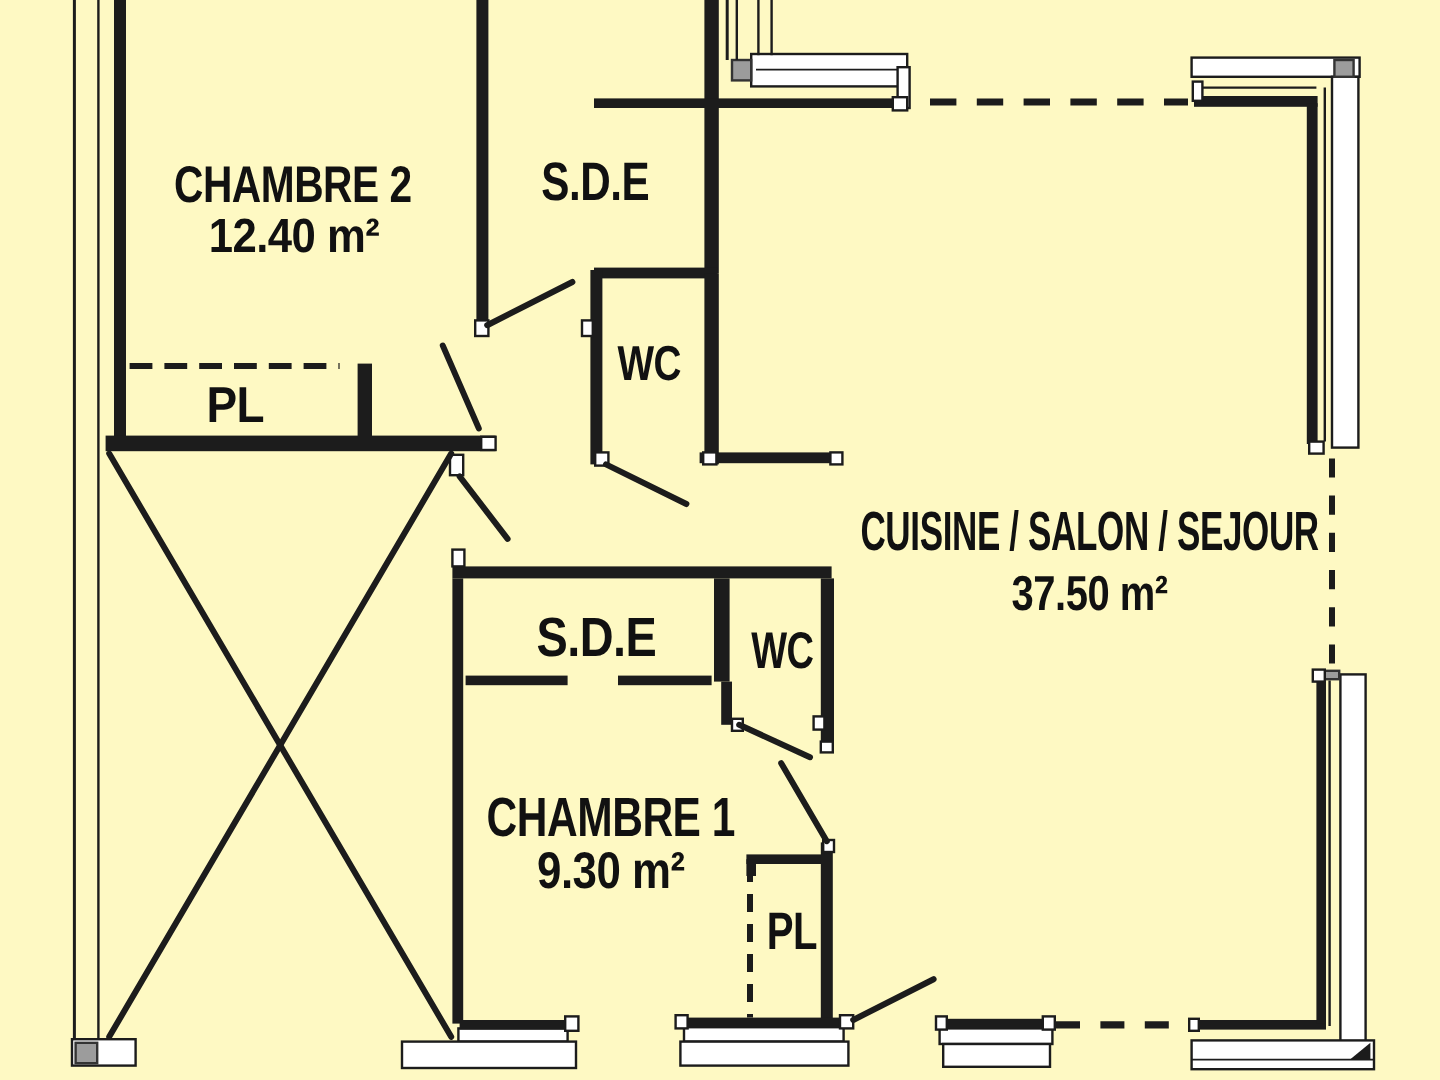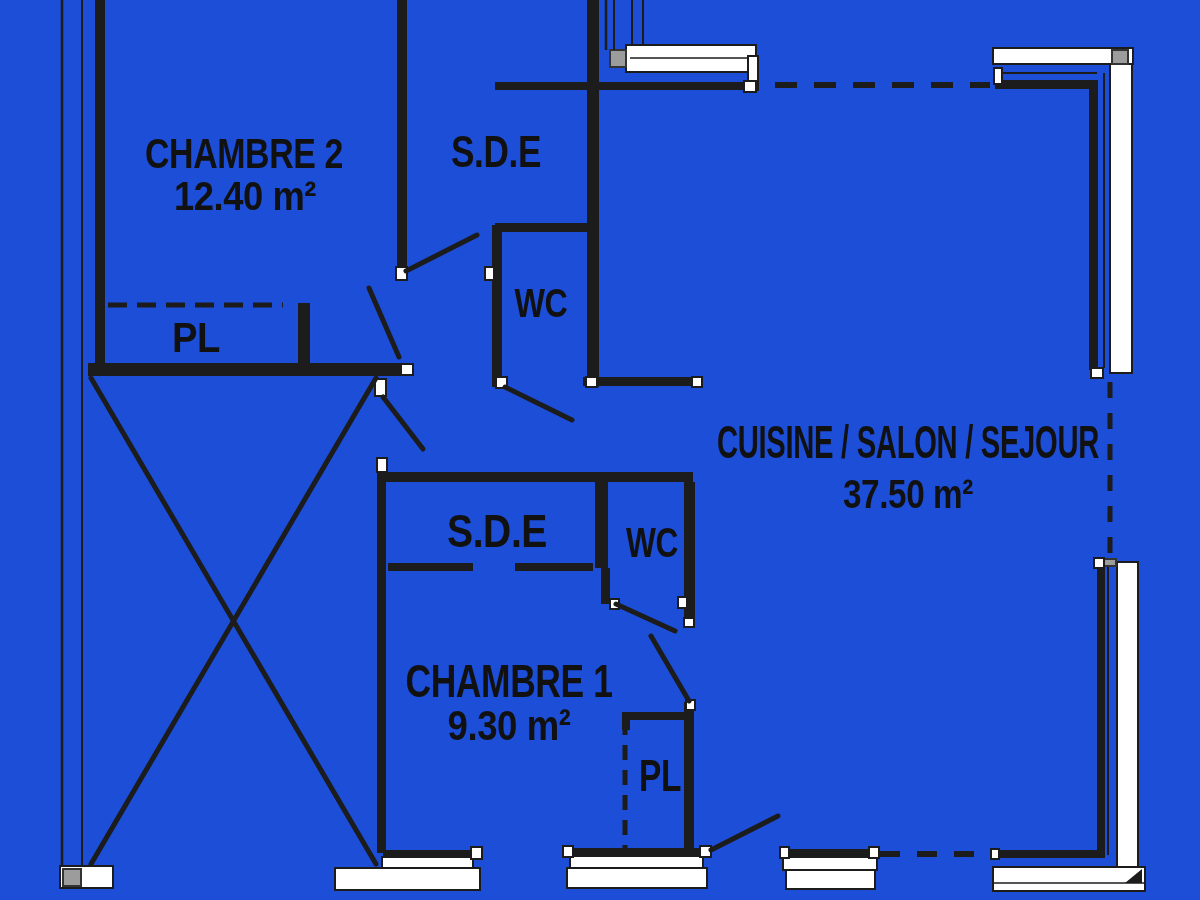--- a/index.html
+++ b/index.html
@@ -1,16 +1,16 @@
 <!DOCTYPE html>
 <html><head>
 <meta charset="utf-8">
 <style>
   html,body{margin:0;padding:0;background:#ffffff;}
-  .plan-wrap{width:1200px;height:900px;background:#1d4ed8;overflow:hidden;}
+  .plan-wrap{width:1200px;height:900px;background:#fef9c3;overflow:hidden;}
   svg{display:block;}
   .lbl{
     font-family:"Liberation Sans","DejaVu Sans",sans-serif;
     font-weight:bold;
     fill:#111111;
     letter-spacing:-0.5px;
   }
 </style>
 </head>
 <body>

